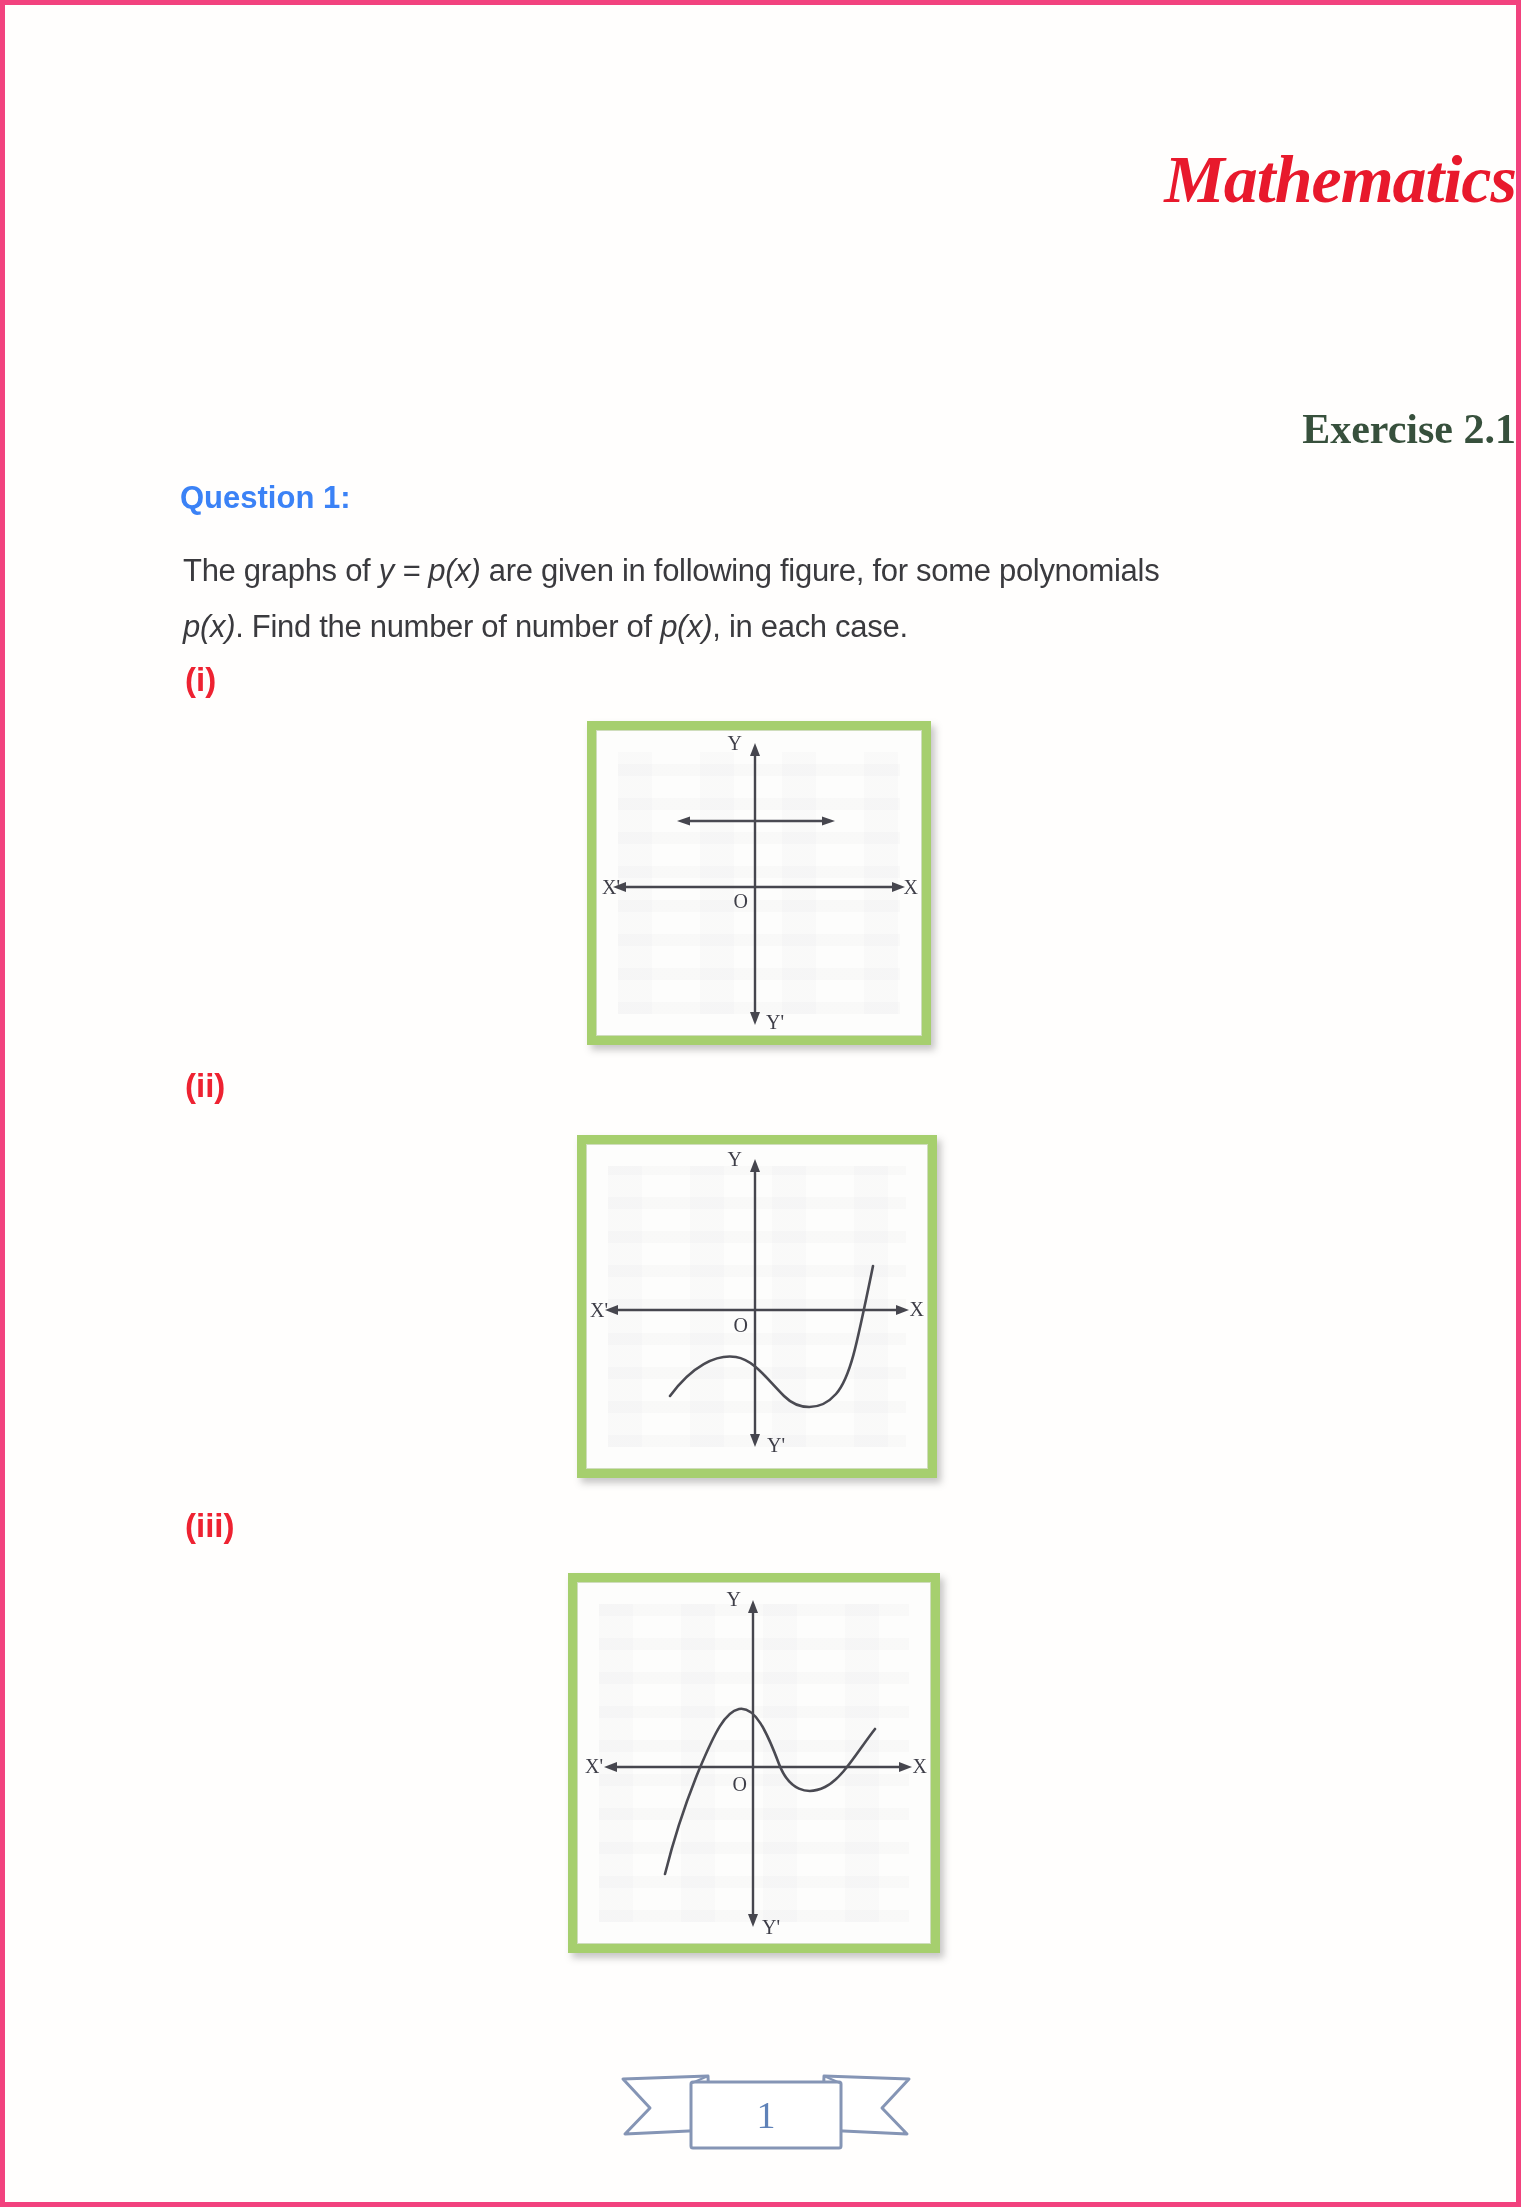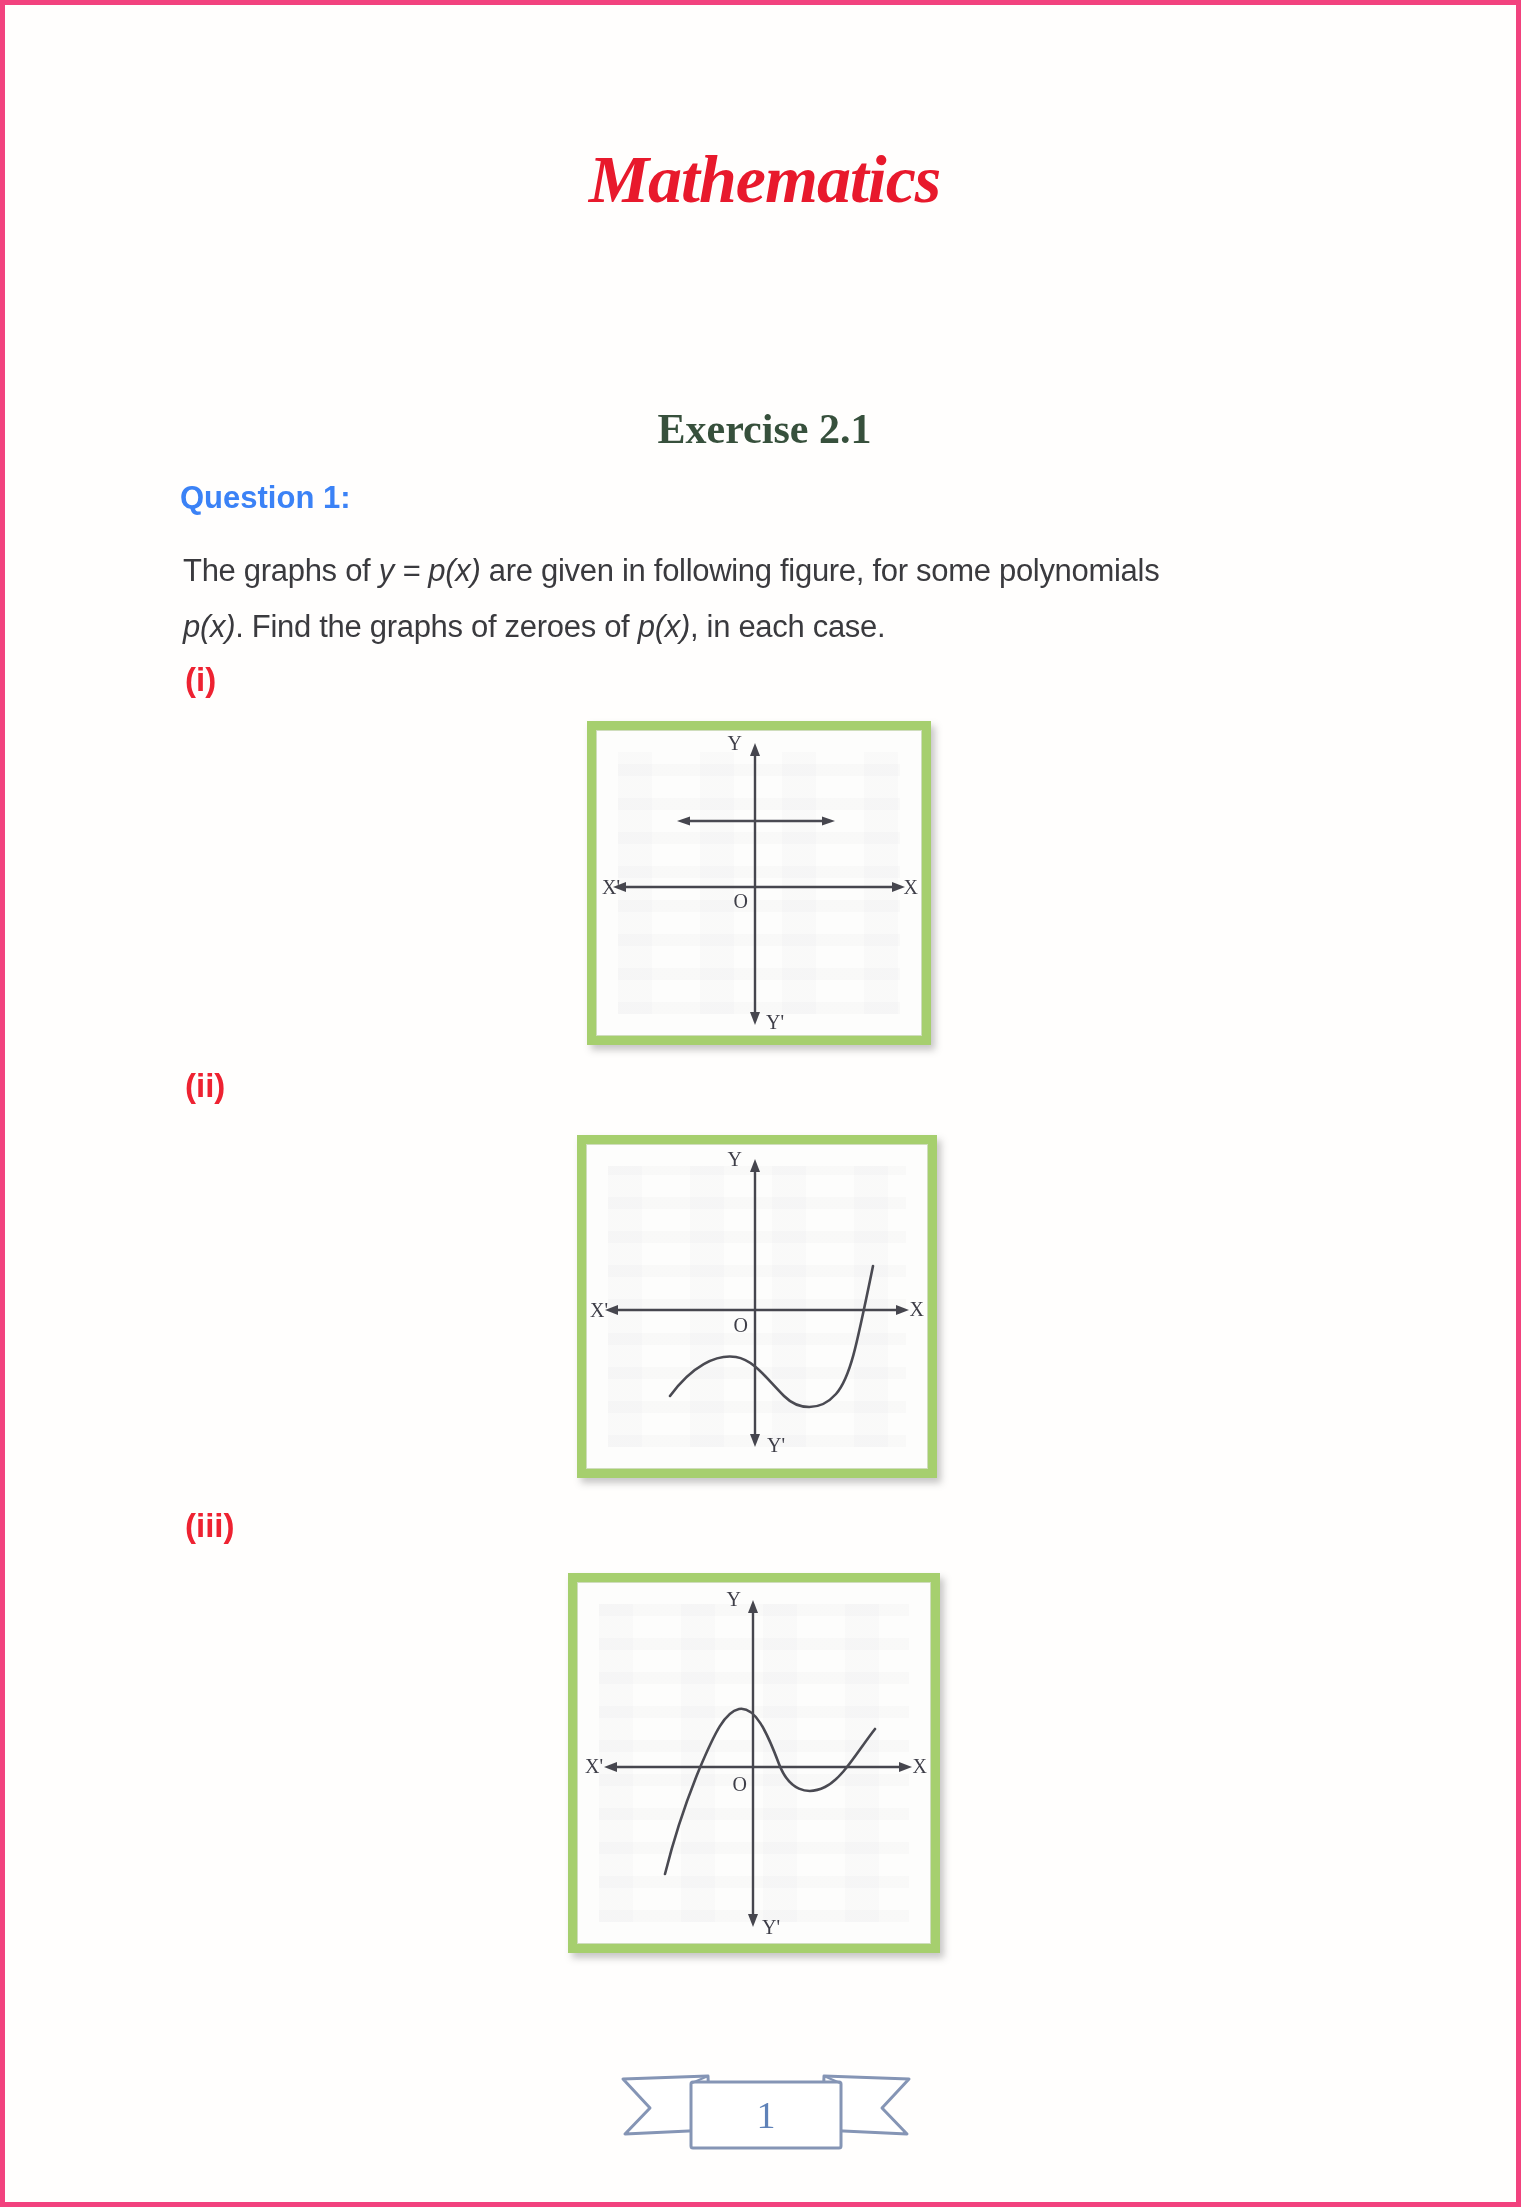--- a/index.html
+++ b/index.html
@@ -5,21 +5,21 @@
   html,body{margin:0;padding:0;background:#ffffff;}
   .page{
     position:relative;
     width:1521px;height:2207px;
     box-sizing:border-box;
     border:5px solid #f2427e;
     background:#fffefd;
     overflow:hidden;
     font-family:"Liberation Sans",sans-serif;
   }
-  .centered{position:absolute;left:8px;right:0;text-align:center;margin:0;}
+  .centered{position:absolute;left:8px;right:0;text-align:right;margin:0;}
   .page-title{
     top:140px;
     font-family:"Liberation Serif",serif;
     font-style:italic;font-weight:bold;
     font-size:68px;line-height:1;
     color:#e8192c;
     letter-spacing:-1px;
   }
   .chapter-line{
     top:266px;
@@ -101,21 +101,21 @@
   <h1 class="centered page-title">Mathematics</h1>
 
 
 
   <div class="centered exercise-heading">Exercise 2.1</div>
 
   <h2 class="question-heading">Question 1:</h2>
 
   <p class="para line1"><span>The graphs of </span><span class="m">y = p(x)</span><span> are given in following figure, for some polynomials</span></p>
 
-  <p class="para line2"><span class="m">p(x)</span><span>. Find the graphs of zeroes of </span><span class="m">p(x)</span><span>, in each case.</span></p>
+  <p class="para line2"><span class="m">p(x)</span><span>. Find the number of number of </span><span class="m">p(x)</span><span>, in each case.</span></p>
 
   <div class="rnum rnum-i">(i)</div>
 
   <div class="figbox fig1">
     <svg viewBox="0 0 326 306">
       <g>
         <line class="axis-line" x1="159" y1="24" x2="159" y2="284"></line>
         <polygon class="ah" points="159,13 154,26 164,26"></polygon>
         <polygon class="ah" points="159,295 154,282 164,282"></polygon>
       </g>

